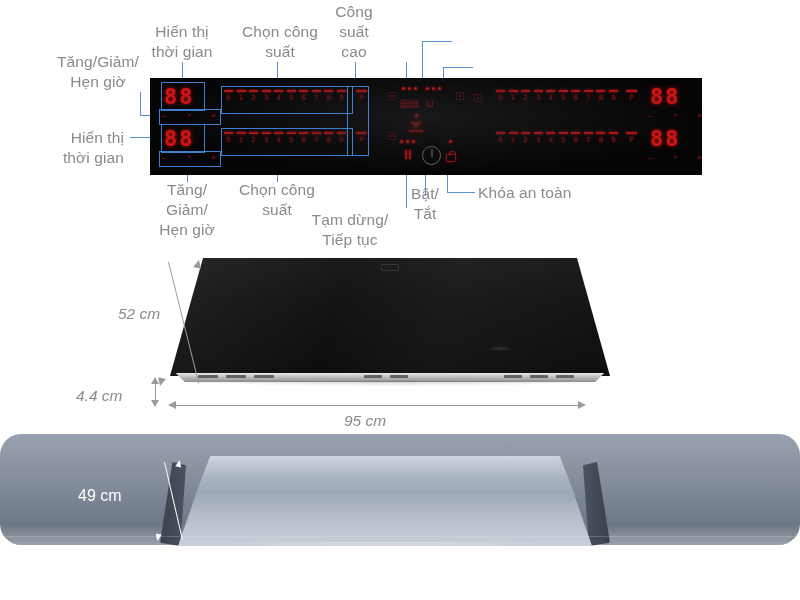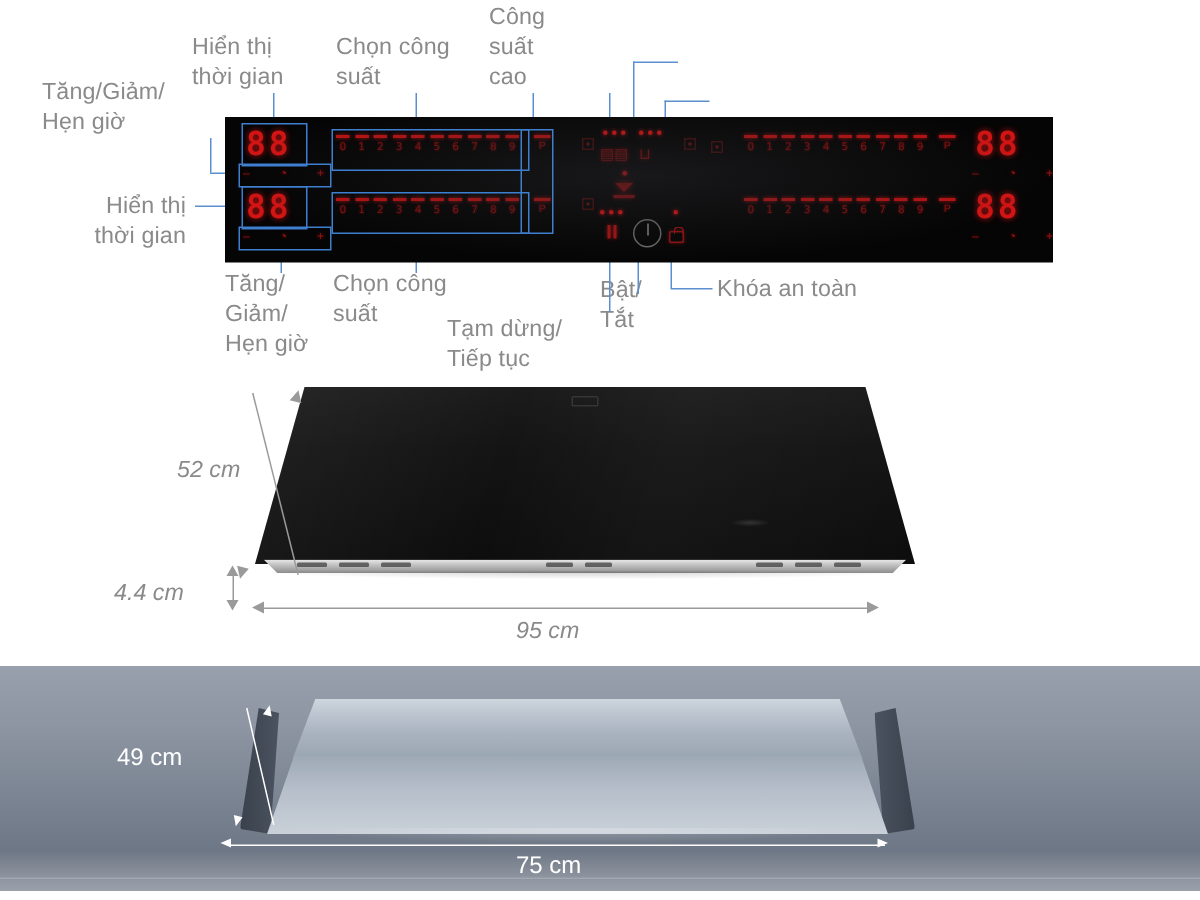--- a/index.html
+++ b/index.html
@@ -10,20 +10,21 @@
     overflow: hidden;
   }
   #stage { position: relative; width: 800px; height: 600px; background:#fff; }
 
   
   .lbl {
     position: absolute;
     color: #8a8a8a;
     font-size: 15.5px;
     line-height: 20px;
+    text-align: center;
     white-space: pre-line;
     letter-spacing: 0.1px;
   }
   .lbl.left  { text-align: right; }
   .lbl.rt    { text-align: left; }
 
   
   .ln { position: absolute; background: #5b8fd0; }
   .ln.v { width: 1px; }
   .ln.h { height: 1px; }
@@ -147,22 +148,23 @@
   }
 
   
   .dim { position:absolute; }
   .dimline { position:absolute; background:#9a9a9a; }
   .dimtxt { position:absolute; color:#8a8a8a; font-size:15.5px; white-space:nowrap;font-style:italic; }
   .ahead { position:absolute; width:0;height:0; }
 
   
   #bottom {
-    position:absolute; left:0; top:444px; width:800px; height:150px;
+    position:absolute; left:0; top:434px; width:800px; height:111px;
     background: linear-gradient(180deg, #97a0ac 0%, #8e96a3 25%, #7d8694 55%, #6e7785 82%, #8b929d 93%, #9aa1ab 100%);
+    border-radius: 21px;
   }
   #bottom::after{
     content:""; position:absolute; left:0; bottom:8px; width:100%; height:1px; background:rgba(255,255,255,.18);
   }
   #cut { position:absolute; left:140px; top:22px; width:490px; height:95px; }
   #cutTop{
     position:absolute; left:55px; top:0; width:380px; height:40px;
     background: linear-gradient(180deg,#cdd5dd 0%, #aab4c0 55%, #9aa5b2 100%);
     clip-path: polygon(4% 0%, 96% 0%, 100% 100%, 0% 100%);
   }

